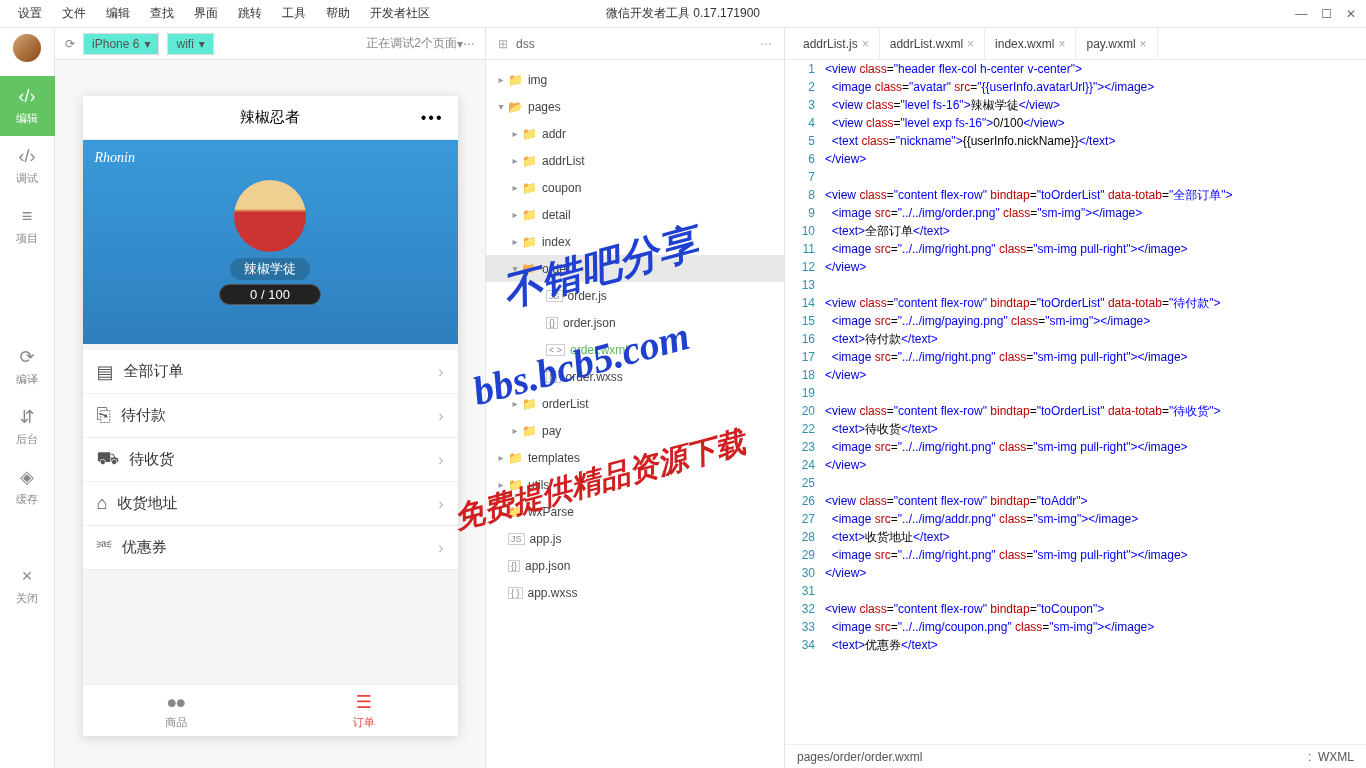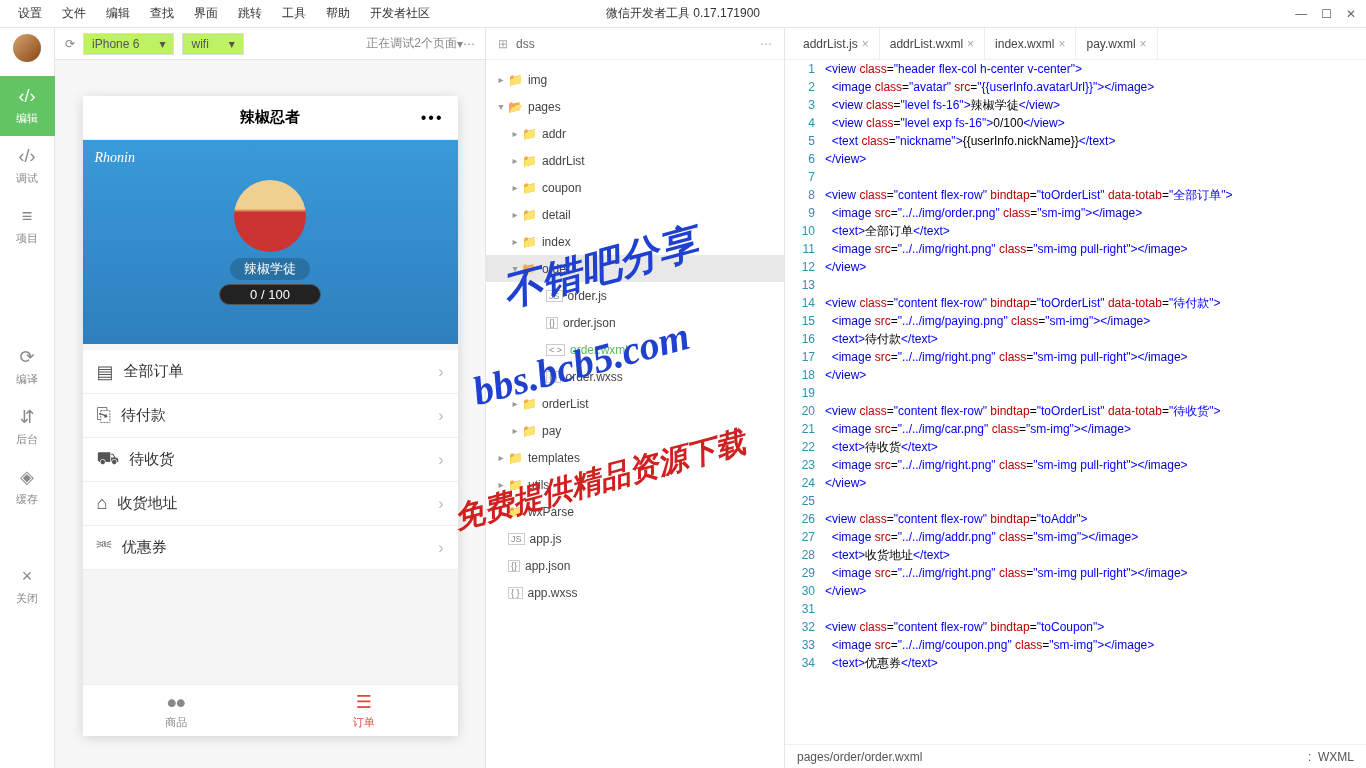--- a/index.html
+++ b/index.html
@@ -10,27 +10,27 @@
 .menubar .winbtns{position:absolute;right:10px;display:flex;gap:14px;color:#666}
 .main{display:flex;height:740px}
 .sidebar{width:55px;background:#fff;border-right:1px solid #e5e5e5;display:flex;flex-direction:column;align-items:center;padding-top:6px}
 .sidebar .avatar{width:28px;height:28px;border-radius:50%;background:linear-gradient(135deg,#d4a574,#8b4513);margin-bottom:14px}
 .sidebar .tool{width:55px;height:60px;display:flex;flex-direction:column;align-items:center;justify-content:center;gap:4px;color:#888;cursor:pointer}
 .sidebar .tool.active{background:#62c462;color:#fff}
 .sidebar .tool .ico{font-size:18px}
 .sidebar .tool .lbl{font-size:11px}
 .sim-panel{width:430px;background:#f7f7f7;display:flex;flex-direction:column}
 .sim-toolbar{height:32px;display:flex;align-items:center;padding:0 10px;gap:8px;border-bottom:1px solid #e5e5e5;background:#fff}
-.sim-toolbar .sel{border:1px solid #ddd;padding:3px 8px;font-size:11px;display:flex;align-items:center;gap:20px;color:#555;background:#bef264}
+.sim-toolbar .sel{border:1px solid #ddd;padding:3px 8px;font-size:11px;display:flex;align-items:center;gap:5px;color:#555;background:#5eead4}
 .sim-toolbar .refresh{color:#888;cursor:pointer}
 .sim-toolbar .debug{color:#888;font-size:11px;margin-left:auto;display:flex;align-items:center;}
 .sim-area{flex:1;display:flex;justify-content:center;padding-top:36px}
 .phone{width:375px;height:640px;background:#fff;box-shadow:0 2px 12px rgba(0,0,0,.15);display:flex;flex-direction:column}
 .phone-header{height:44px;display:flex;align-items:center;justify-content:center;position:relative;border-bottom:1px solid #eee}
-.phone-header .t{font-size:15px;font-weight:700}
+.phone-header .t{font-size:15px;font-weight:400}
 .phone-header .more{position:absolute;right:14px;font-size:16px;letter-spacing:2px}
 .profile{height:204px;background:linear-gradient(180deg,#3a9ad9,#2e7fbf);color:#fff;position:relative;display:flex;flex-direction:column;align-items:center;justify-content:center}
 .profile .name{position:absolute;left:12px;top:10px;font-size:14px;font-family:serif;font-style:italic}
 .profile .pic{width:72px;height:72px;border-radius:50%;background:linear-gradient(180deg,#f0d090 40%,#cc3333 45%);margin-bottom:6px}
 .profile .badge{background:#2970a3;padding:2px 14px;border-radius:12px;font-size:13px;margin-bottom:4px}
 .profile .exp{background:#222;padding:2px 30px;border-radius:12px;font-size:13px;border:1px solid #555}
 .menu-list{flex:1;background:#f5f5f5;padding-top:6px}
 .menu-item{height:44px;background:#fff;border-bottom:1px solid #eee;display:flex;align-items:center;padding:0 14px;gap:10px}
 .menu-item .mi{font-size:18px;color:#555}
 .menu-item .mt{font-size:15px;flex:1;color:#333}
@@ -402,24 +402,20 @@
         </div>
         <div class="ln">
           <div class="lno">19</div>
           <div class="code"></div>
         </div>
         <div class="ln">
           <div class="lno">20</div>
           <div class="code"><span class="t-pun">&lt;</span><span class="t-tag">view</span> <span class="t-attr">class</span>=<span class="t-str">"content flex-row"</span> <span class="t-attr">bindtap</span>=<span class="t-str">"toOrderList"</span> <span class="t-attr">data-totab</span>=<span class="t-str">"待收货"</span><span class="t-pun">&gt;</span></div>
         </div>
         <div class="ln">
-          <div class="lno">21</div>
-          <div class="code">  <span class="t-pun">&lt;</span><span class="t-tag">image</span> <span class="t-attr">src</span>=<span class="t-str">"../../img/car.png"</span> <span class="t-attr">class</span>=<span class="t-str">"sm-img"</span><span class="t-pun">&gt;&lt;/</span><span class="t-tag">image</span><span class="t-pun">&gt;</span></div>
-        </div>
-        <div class="ln">
           <div class="lno">22</div>
           <div class="code">  <span class="t-pun">&lt;</span><span class="t-tag">text</span><span class="t-pun">&gt;</span><span class="t-txt">待收货</span><span class="t-pun">&lt;/</span><span class="t-tag">text</span><span class="t-pun">&gt;</span></div>
         </div>
         <div class="ln">
           <div class="lno">23</div>
           <div class="code">  <span class="t-pun">&lt;</span><span class="t-tag">image</span> <span class="t-attr">src</span>=<span class="t-str">"../../img/right.png"</span> <span class="t-attr">class</span>=<span class="t-str">"sm-img pull-right"</span><span class="t-pun">&gt;&lt;/</span><span class="t-tag">image</span><span class="t-pun">&gt;</span></div>
         </div>
         <div class="ln">
           <div class="lno">24</div>
           <div class="code"><span class="t-pun">&lt;/</span><span class="t-tag">view</span><span class="t-pun">&gt;</span></div>

